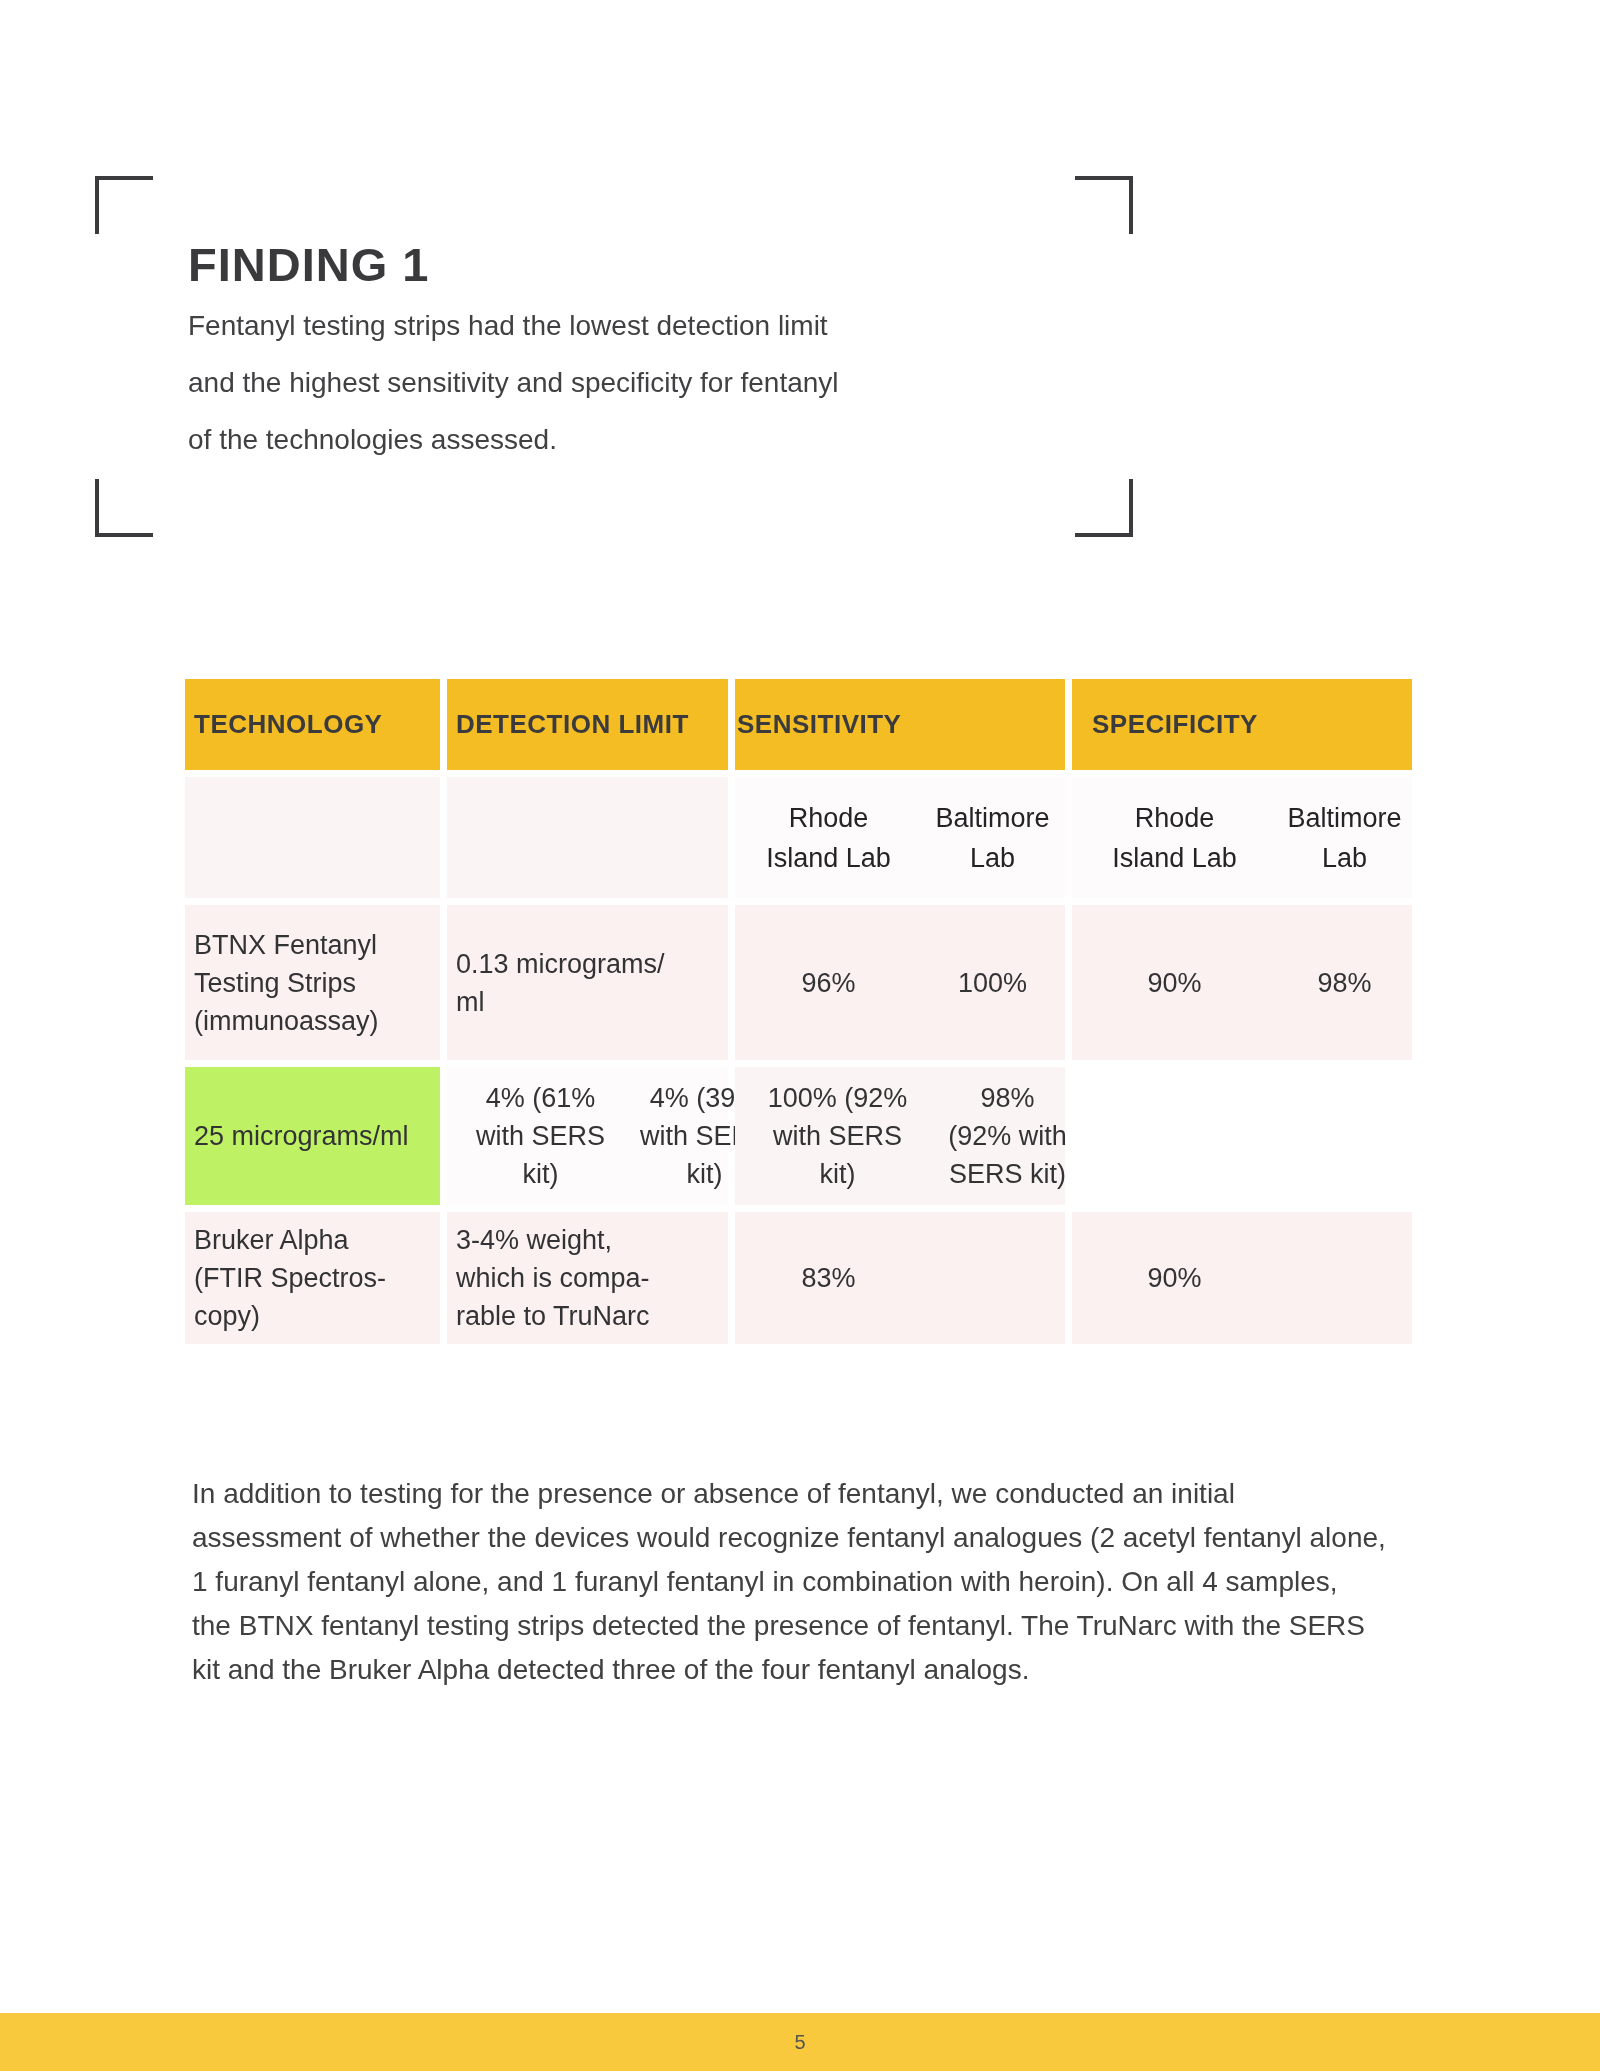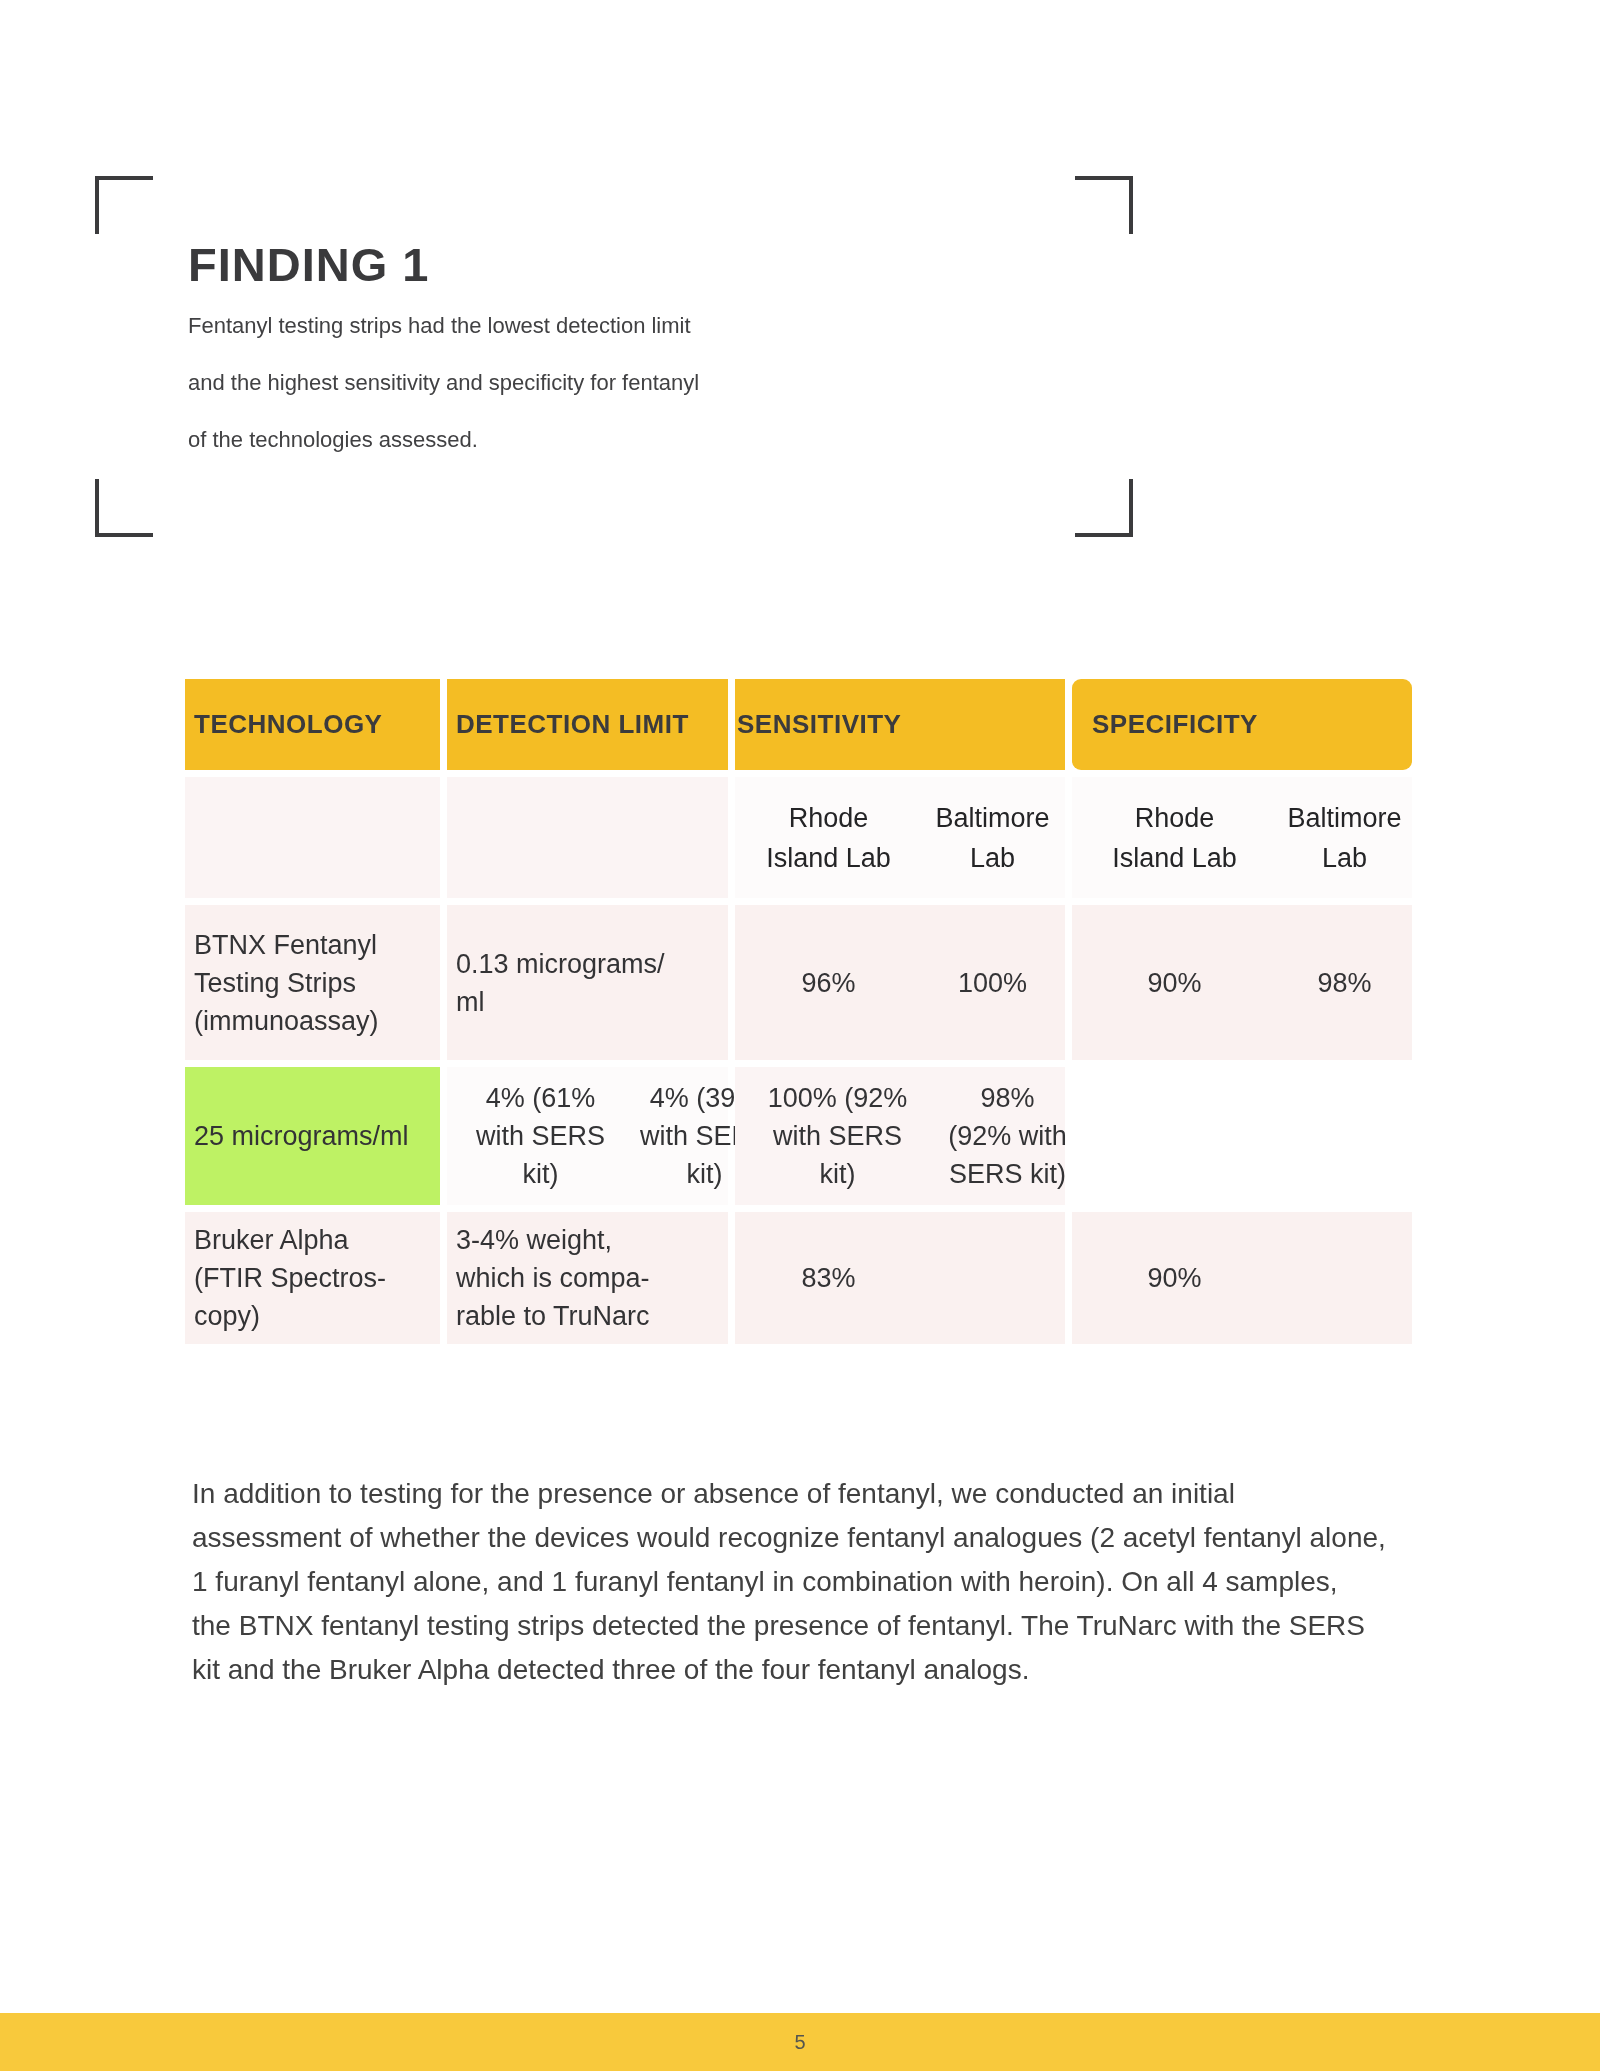--- a/index.html
+++ b/index.html
@@ -15,33 +15,33 @@
   .bracket.tr { left:1075px; top:176px; border-top:4px solid #3b3b3d; border-right:4px solid #3b3b3d; }
   .bracket.bl { left:95px;  top:479px; border-bottom:4px solid #3b3b3d; border-left:4px solid #3b3b3d; }
   .bracket.br { left:1075px; top:479px; border-bottom:4px solid #3b3b3d; border-right:4px solid #3b3b3d; }
 
   .title {
     position:absolute; left:188px; top:237px;
     font-size:47px; font-weight:800; letter-spacing:1px; color:#3a3a3c;
   }
   .subtitle {
     position:absolute; left:188px; top:297px;
-    font-size:22px; font-weight:400; color:#414143;
+    font-size:28px; font-weight:400; color:#414143;
     line-height:57px; white-space:pre-line;
   }
 
   
   .tbl { position:absolute; left:185px; top:679px; width:1227px; }
   .trow { display:grid; grid-template-columns:255px 281px 330px 340px; column-gap:7px; margin-bottom:7px; }
   .cell { display:flex; flex-direction:column; justify-content:center; }
   .head { height:91px; }
   .head .cell { background:#f4bd24; font-size:26px; font-weight:800; letter-spacing:0.5px; color:#3b3b3d; }
   .c-pad  { padding-left:9px; }
   .c-pad6 { padding-left:2px; }
-  .c-pad20{ padding-left:20px;border-radius:9px; }
+  .c-pad20{ padding-left:20px; }
   .sub  { height:121px; }
   .r1   { height:155px; }
   .r2   { height:138px; }
   .r3   { height:132px; }
   .pink  { background:#faf1f0; }
   .pink2 { background:#fbf4f4; }
   .nearwhite { background:#fdfbfb; }
   .whitecell { background:#bef264; }
   .split { display:grid; height:100%; }
   .s3 { grid-template-columns:185px 145px; }

